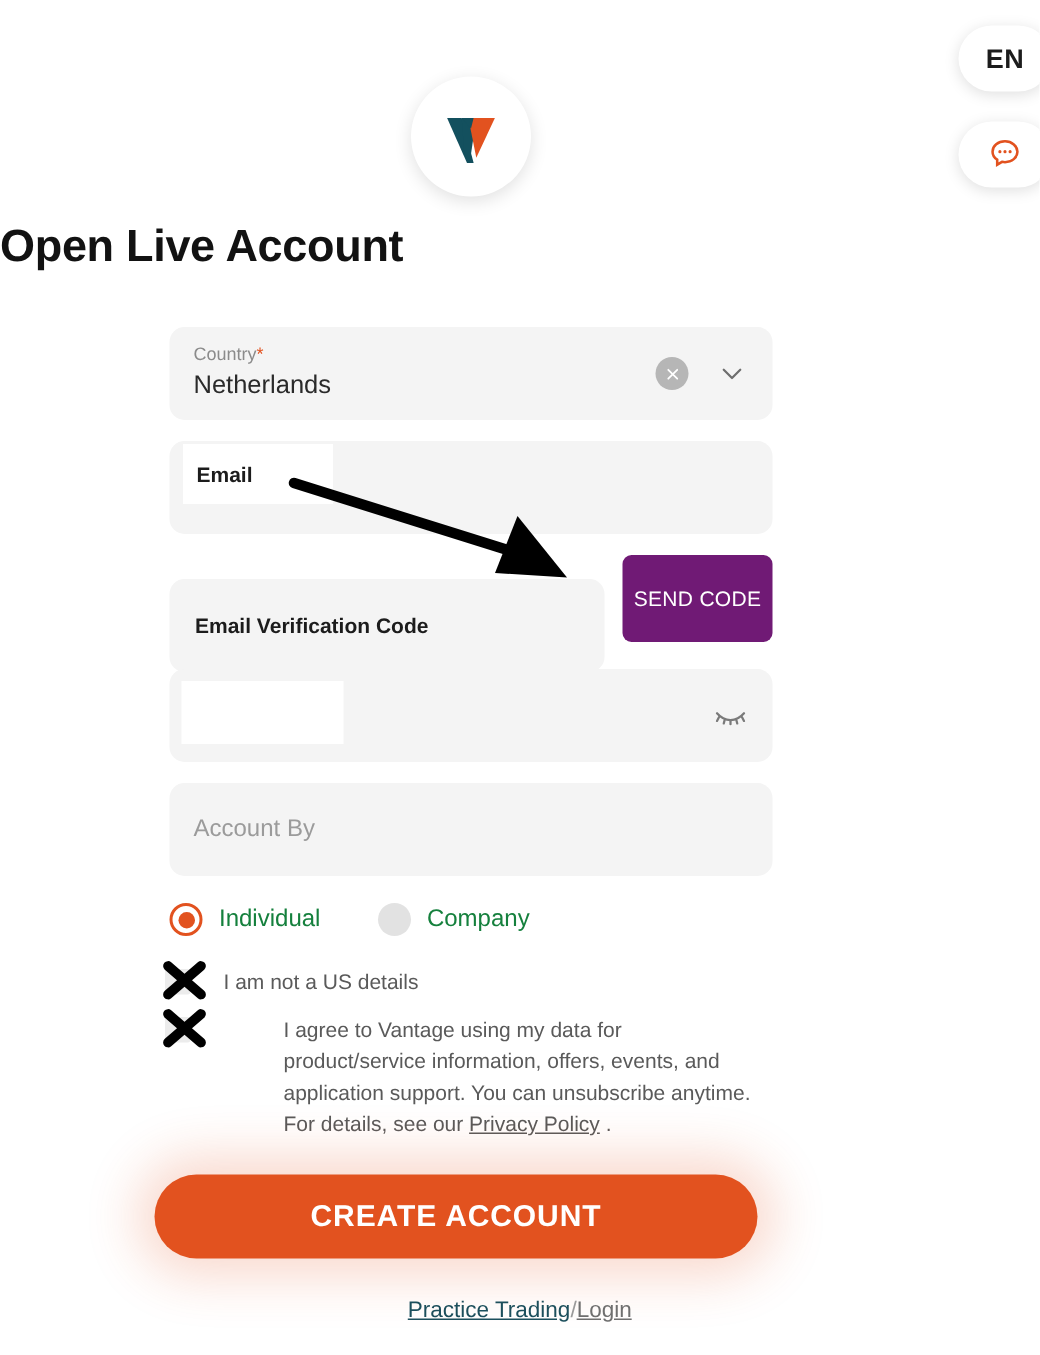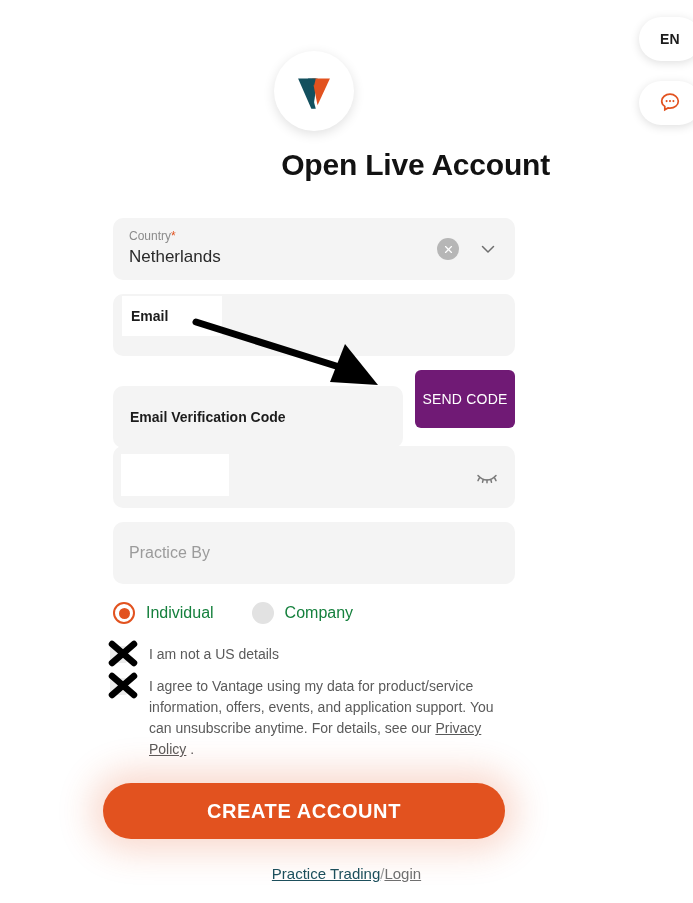--- a/index.html
+++ b/index.html
@@ -30,21 +30,21 @@
     box-shadow: 0 2px 10px rgba(0,0,0,0.13);
     display: flex;
     align-items: center;
     justify-content: center;
     cursor: pointer;
   }
   #lang-widget { top: 17px; }
   #chat-widget { top: 81px; }
 
   .lang-label {
-    font-size: 14px;
+    font-size: 18px;
     font-weight: 600;
     color: #1c1c1c;
     letter-spacing: .3px;
   }
   .chat-glyph { display: block; width: 24px; height: 24px; }
 
   
   #logo-wrap {
     position: absolute;
     left: 274px;
@@ -59,21 +59,21 @@
     justify-content: center;
   }
   #logo-wrap svg { display: block; }
 
   
   #page-title {
     position: absolute;
     top: 148px;
     left: 0;
     width: 550px;
-    text-align: right;
+    text-align: left;
     font-size: 30px;
     font-weight: 700;
     color: #121212;
     letter-spacing: -0.2px;
   }
 
   
   #form {
     position: absolute;
     left: 113px;
@@ -246,21 +246,21 @@
     color: #15803d;
   }
 
   
   .check-row {
     position: absolute;
     left: 110px;
     display: flex;
   }
   #check-row-1 { top: 644px; width: 400px; }
-  #check-row-2 { top: 676px; width: 400px; }
+  #check-row-2 { top: 676px; width: 400px; gap: 40px; }
 
   .checkbox-box {
     position: relative;
     width: 17px; height: 17px;
     background: #ececec;
     border-radius: 2px;
     flex: 0 0 17px;
     margin-top: 2px;
     cursor: pointer;
   }
@@ -400,21 +400,21 @@
           <line x1="4.3" y1="11.1" x2="3.0" y2="13.6" stroke="#7a7a7a" stroke-width="1.5" stroke-linecap="round"></line>
           <line x1="8.2" y1="12.7" x2="7.5" y2="15.3" stroke="#7a7a7a" stroke-width="1.5" stroke-linecap="round"></line>
           <line x1="12" y1="13.1" x2="12" y2="15.8" stroke="#7a7a7a" stroke-width="1.5" stroke-linecap="round"></line>
           <line x1="15.8" y1="12.7" x2="16.5" y2="15.3" stroke="#7a7a7a" stroke-width="1.5" stroke-linecap="round"></line>
           <line x1="19.7" y1="11.1" x2="21.0" y2="13.6" stroke="#7a7a7a" stroke-width="1.5" stroke-linecap="round"></line>
         </svg>
       </div>
     </div>
 
     <div class="field short">
-      <div class="field-placeholder">Practice By</div>
+      <div class="field-placeholder">Account By</div>
     </div>
 
   </div>
 
   <div id="account-type-row">
     <div class="radio-option">
       <span class="radio-outer">
         <span class="radio-inner"></span>
       </span>
       <span class="radio-label">Individual</span>

